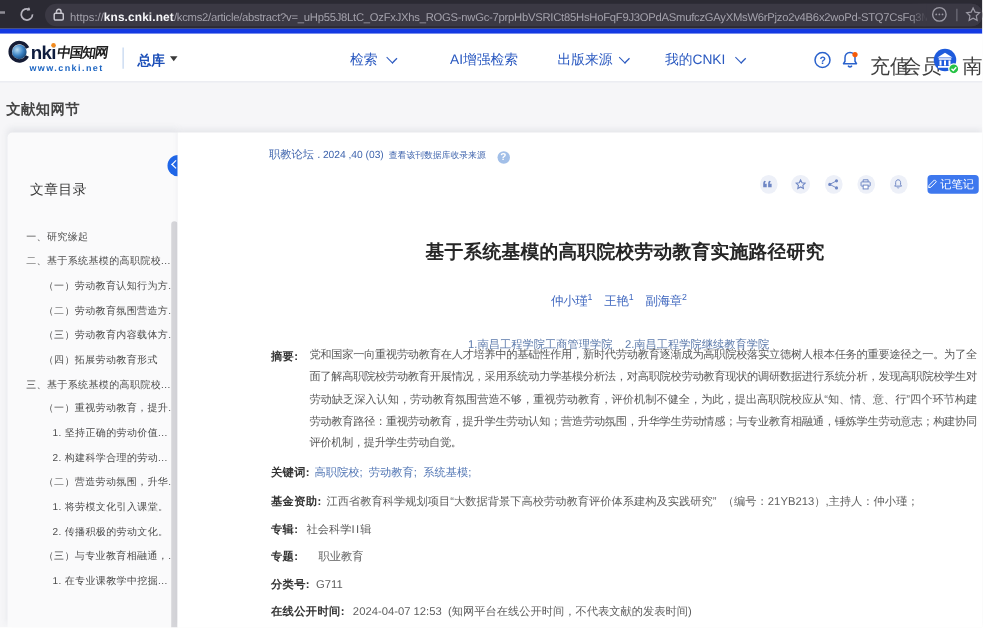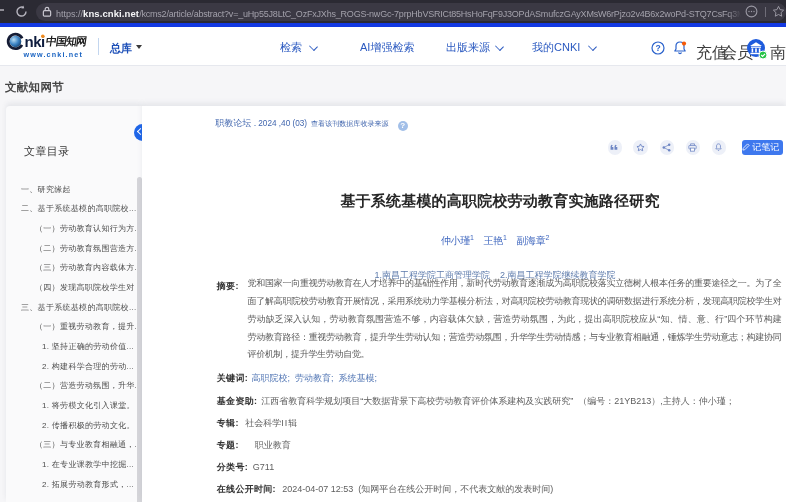--- a/index.html
+++ b/index.html
@@ -148,31 +148,30 @@
   <div id="crumb">文献知网节</div>
 
   <div id="side">
     <h3>文章目录</h3>
     <div id="toc">
       <div class="ti l1">一、研究缘起</div>
       <div class="ti l1">二、基于系统基模的高职院校...</div>
       <div class="ti l2">（一）劳动教育认知行为方...</div>
       <div class="ti l2">（二）劳动教育氛围营造方...</div>
       <div class="ti l2">（三）劳动教育内容载体方...</div>
-      <div class="ti l2">（四）发现高职院校学生对</div>
+      <div class="ti l2">（四）拓展劳动教育形式</div>
       <div class="ti l1">三、基于系统基模的高职院校...</div>
       <div class="ti l2">（一）重视劳动教育，提升...</div>
       <div class="ti l3">1. 坚持正确的劳动价值...</div>
       <div class="ti l3">2. 构建科学合理的劳动...</div>
       <div class="ti l2">（二）营造劳动氛围，升华...</div>
       <div class="ti l3">1. 将劳模文化引入课堂。</div>
       <div class="ti l3">2. 传播积极的劳动文化。</div>
       <div class="ti l2">（三）与专业教育相融通，...</div>
       <div class="ti l3">1. 在专业课教学中挖掘...</div>
-      <div class="ti l3">2. 拓展劳动教育形式，...</div>
     </div>
     <div id="thumb"></div>
     <div id="collapse">
         <div class="c1"></div>
       </div>
   </div>
 
   <div id="main">
     <div class="src">职教论坛 .<span style="font-size:8.2px;margin-left:2px">2024 ,40 (03)</span><span style="font-size:7px;margin-left:4px;letter-spacing:0.05px">查看该刊数据库收录来源</span><span class="srcico">?</span></div>
 
@@ -214,21 +213,21 @@
     </div>
 
     <div class="ttl">基于系统基模的高职院校劳动教育实施路径研究</div>
     <div class="auth">仲小瑾<sup>1</sup>&nbsp;&nbsp;&nbsp;&nbsp;王艳<sup>1</sup>&nbsp;&nbsp;&nbsp;&nbsp;副海章<sup>2</sup></div>
     <div class="affil">1.南昌工程学院工商管理学院&nbsp;&nbsp;&nbsp;&nbsp;2.南昌工程学院继续教育学院</div>
 
     <div id="abslbl"><span class="lbl">摘要:</span></div>
     <div id="abs">
       <div class="jl">党和国家一向重视劳动教育在人才培养中的基础性作用，新时代劳动教育逐渐成为高职院校落实立德树人根本任务的重要途径之一。为了全</div>
       <div class="jl">面了解高职院校劳动教育开展情况，采用系统动力学基模分析法，对高职院校劳动教育现状的调研数据进行系统分析，发现高职院校学生对</div>
-      <div class="jl">劳动缺乏深入认知，劳动教育氛围营造不够，内容载体欠缺，营造劳动氛围，为此，提出高职院校应从“知、情、意、行”四个环节构建</div>
+      <div class="jl">劳动缺乏深入认知，劳动教育氛围营造不够，重视劳动教育，评价机制不健全，为此，提出高职院校应从“知、情、意、行”四个环节构建</div>
       <div class="jl">劳动教育路径：重视劳动教育，提升学生劳动认知；营造劳动氛围，升华学生劳动情感；与专业教育相融通，锤炼学生劳动意志；构建协同</div>
       <div>评价机制，提升学生劳动自觉。</div>
     </div>
 
     <div class="mrow" style="top:265.6px"><span class="lbl">关键词:</span><span class="kw" style="margin-left:3.5px">高职院校;&nbsp; 劳动教育;&nbsp; 系统基模;</span></div>
     <div class="mrow" style="top:289.4px"><span class="lbl">基金资助:</span><span style="margin-left:4px">江西省教育科学规划项目“大数据背景下高校劳动教育评价体系建构及实践研究”&nbsp;&nbsp;（编号：21YB213）,主持人：仲小瑾；</span></div>
     <div class="mrow" style="top:311.2px"><span class="lbl">专辑:</span><span style="margin-left:6.5px">社会科学<span style="letter-spacing:1px">II</span>辑</span></div>
     <div class="mrow" style="top:332.8px"><span class="lbl">专题:</span><span style="margin-left:16px">职业教育</span></div>
     <div class="mrow" style="top:354.5px"><span class="lbl">分类号:</span><span style="margin-left:4.8px">G711</span></div>
     <div class="mrow" style="top:377.3px"><span class="lbl">在线公开时间:</span><span style="margin-left:6.4px">2024-04-07 12:53&nbsp; (知网平台在线公开时间，不代表文献的发表时间)</span></div>

